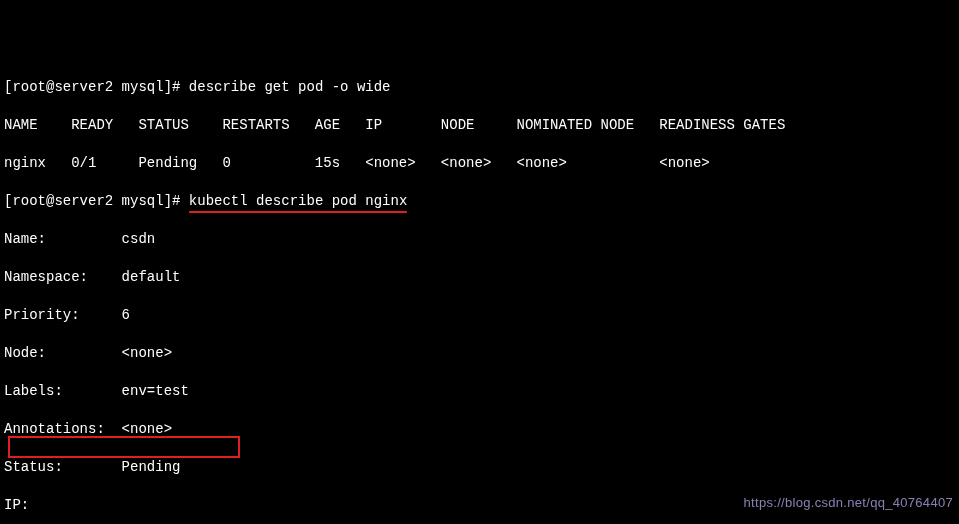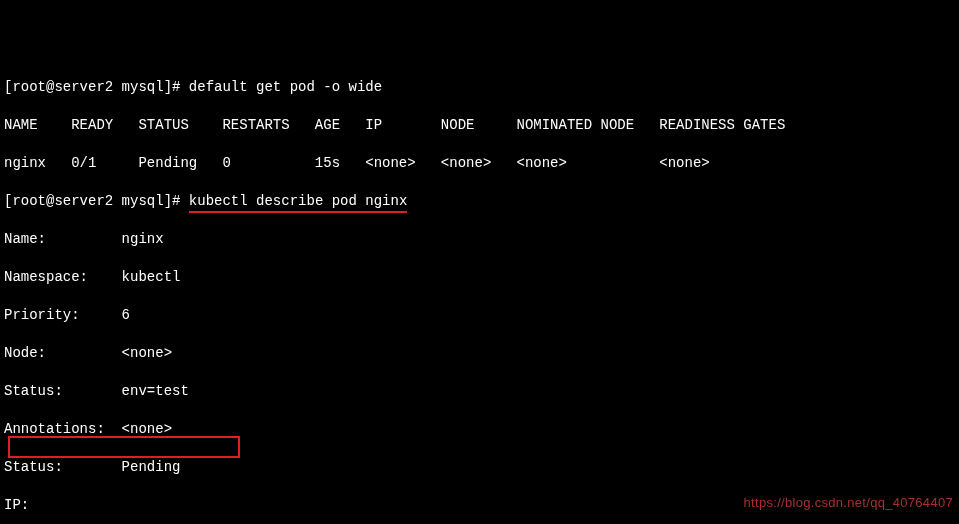--- a/index.html
+++ b/index.html
@@ -32,42 +32,42 @@
   }
   .red-box {
     border: 2px solid #e02020;
     position: absolute;
     pointer-events: none;
   }
   .watermark {
     position: absolute;
     right: 6px;
     bottom: 12px;
-    color: #ef4444;
+    color: #c4b5fd;
     font-size: 13px;
     opacity: 0.7;
     font-family: sans-serif;
     letter-spacing: 0.3px;
     text-align: center;
   }
 </style>
 </head>
 <body>
 
 
 
-<div class="line"><span>[</span><span>root@server2 mysql</span><span>]# </span><span>default get pod -o wide</span></div>
+<div class="line"><span>[</span><span>root@server2 mysql</span><span>]# </span><span>describe get pod -o wide</span></div>
 <div class="line">NAME    READY   STATUS    RESTARTS   AGE   IP       NODE     NOMINATED NODE   READINESS GATES</div>
 <div class="line">nginx   0/1     Pending   0          15s   &lt;none&gt;   &lt;none&gt;   &lt;none&gt;           &lt;none&gt;</div>
 <div class="line"><span>[</span><span>root@server2 mysql</span><span>]# </span><span class="underline-red">kubectl describe pod nginx</span></div>
-<div class="line">Name:         nginx</div>
-<div class="line">Namespace:    kubectl</div>
+<div class="line">Name:         csdn</div>
+<div class="line">Namespace:    default</div>
 <div class="line">Priority:     6</div>
 <div class="line">Node:         &lt;none&gt;</div>
-<div class="line">Status:       env=test</div>
+<div class="line">Labels:       env=test</div>
 <div class="line">Annotations:  &lt;none&gt;</div>
 <div class="line">Status:       Pending</div>
 <div class="line">IP:           </div>
 
 
 
 
 
 
 

